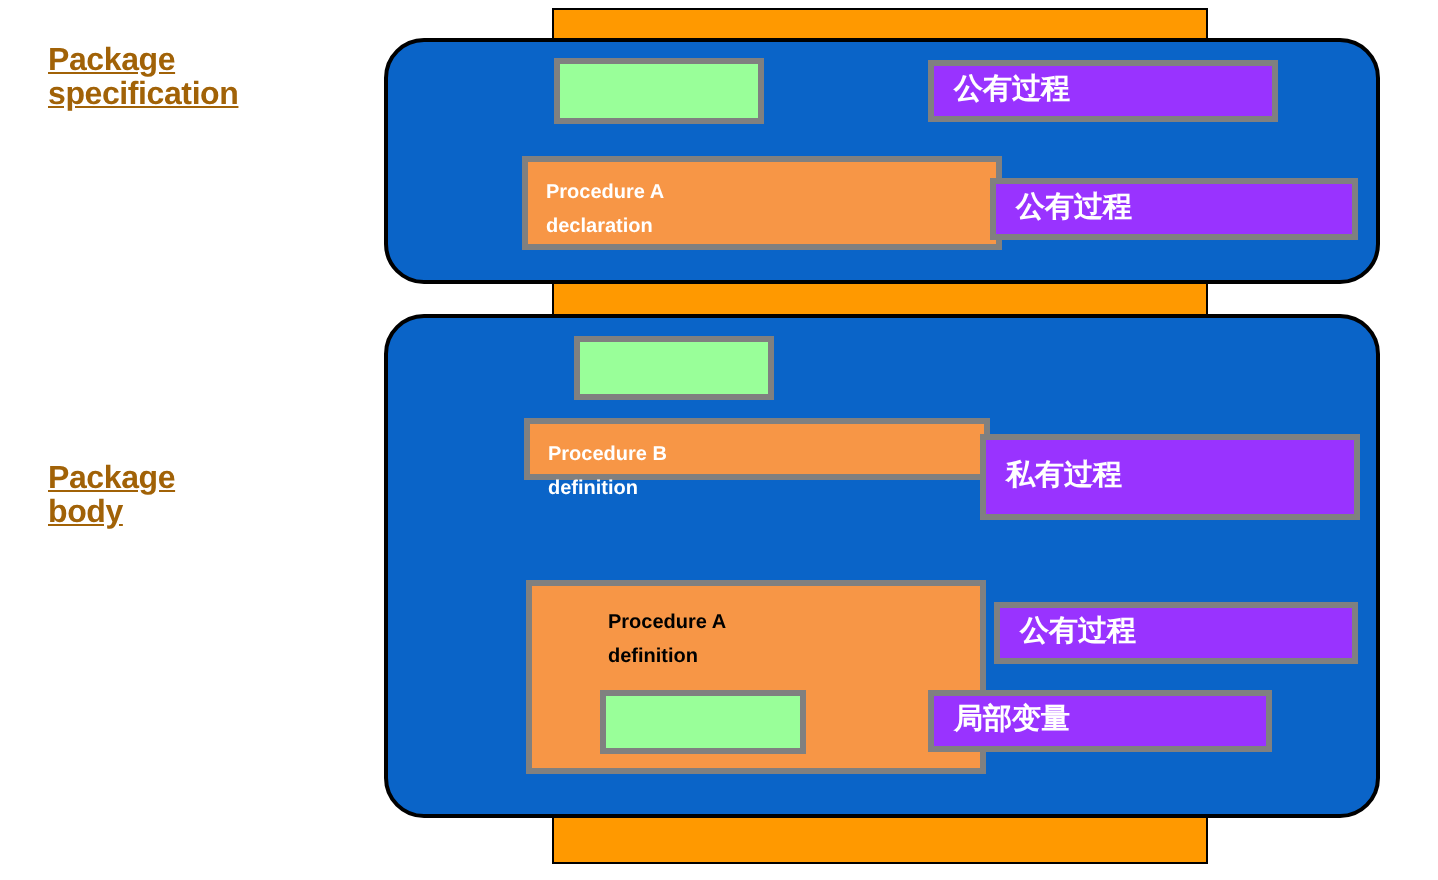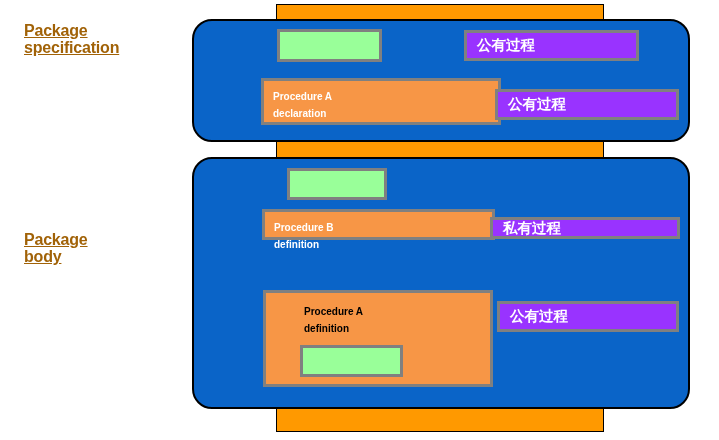--- a/index.html
+++ b/index.html
@@ -110,23 +110,24 @@
   <div class="purple-box" style="left:495px; top:89px; width:184px; height:31px;">公有过程</div>
 
   <div class="package-panel" style="left:192px; top:157px; width:498px; height:252px;"></div>
 
   <div class="green-box" style="left:287px; top:168px; width:100px; height:32px;"></div>
 
 
   <div class="orange-box" style="left:262px; top:209px; width:233px; height:31px;">Procedure B
 definition</div>
 
-  <div class="purple-box" style="left:490px; top:217px; width:190px; height:22px;">私有过程</div>
+  <div class="purple-box" style="left:490px; top:217px; width:190px; height:43px;">私有过程</div>
 
   <div class="orange-box dark-text" style="left:263px; top:290px; width:230px; height:97px;">Procedure A
 definition</div>
 
   <div class="green-box" style="left:300px; top:345px; width:103px; height:32px;"></div>
 
   <div class="purple-box" style="left:497px; top:301px; width:182px; height:31px;">公有过程</div>
 
+  <div class="purple-box" style="left:464px; top:345px; width:172px; height:31px;">局部变量</div>
 
 </div>
 
 </body></html>

